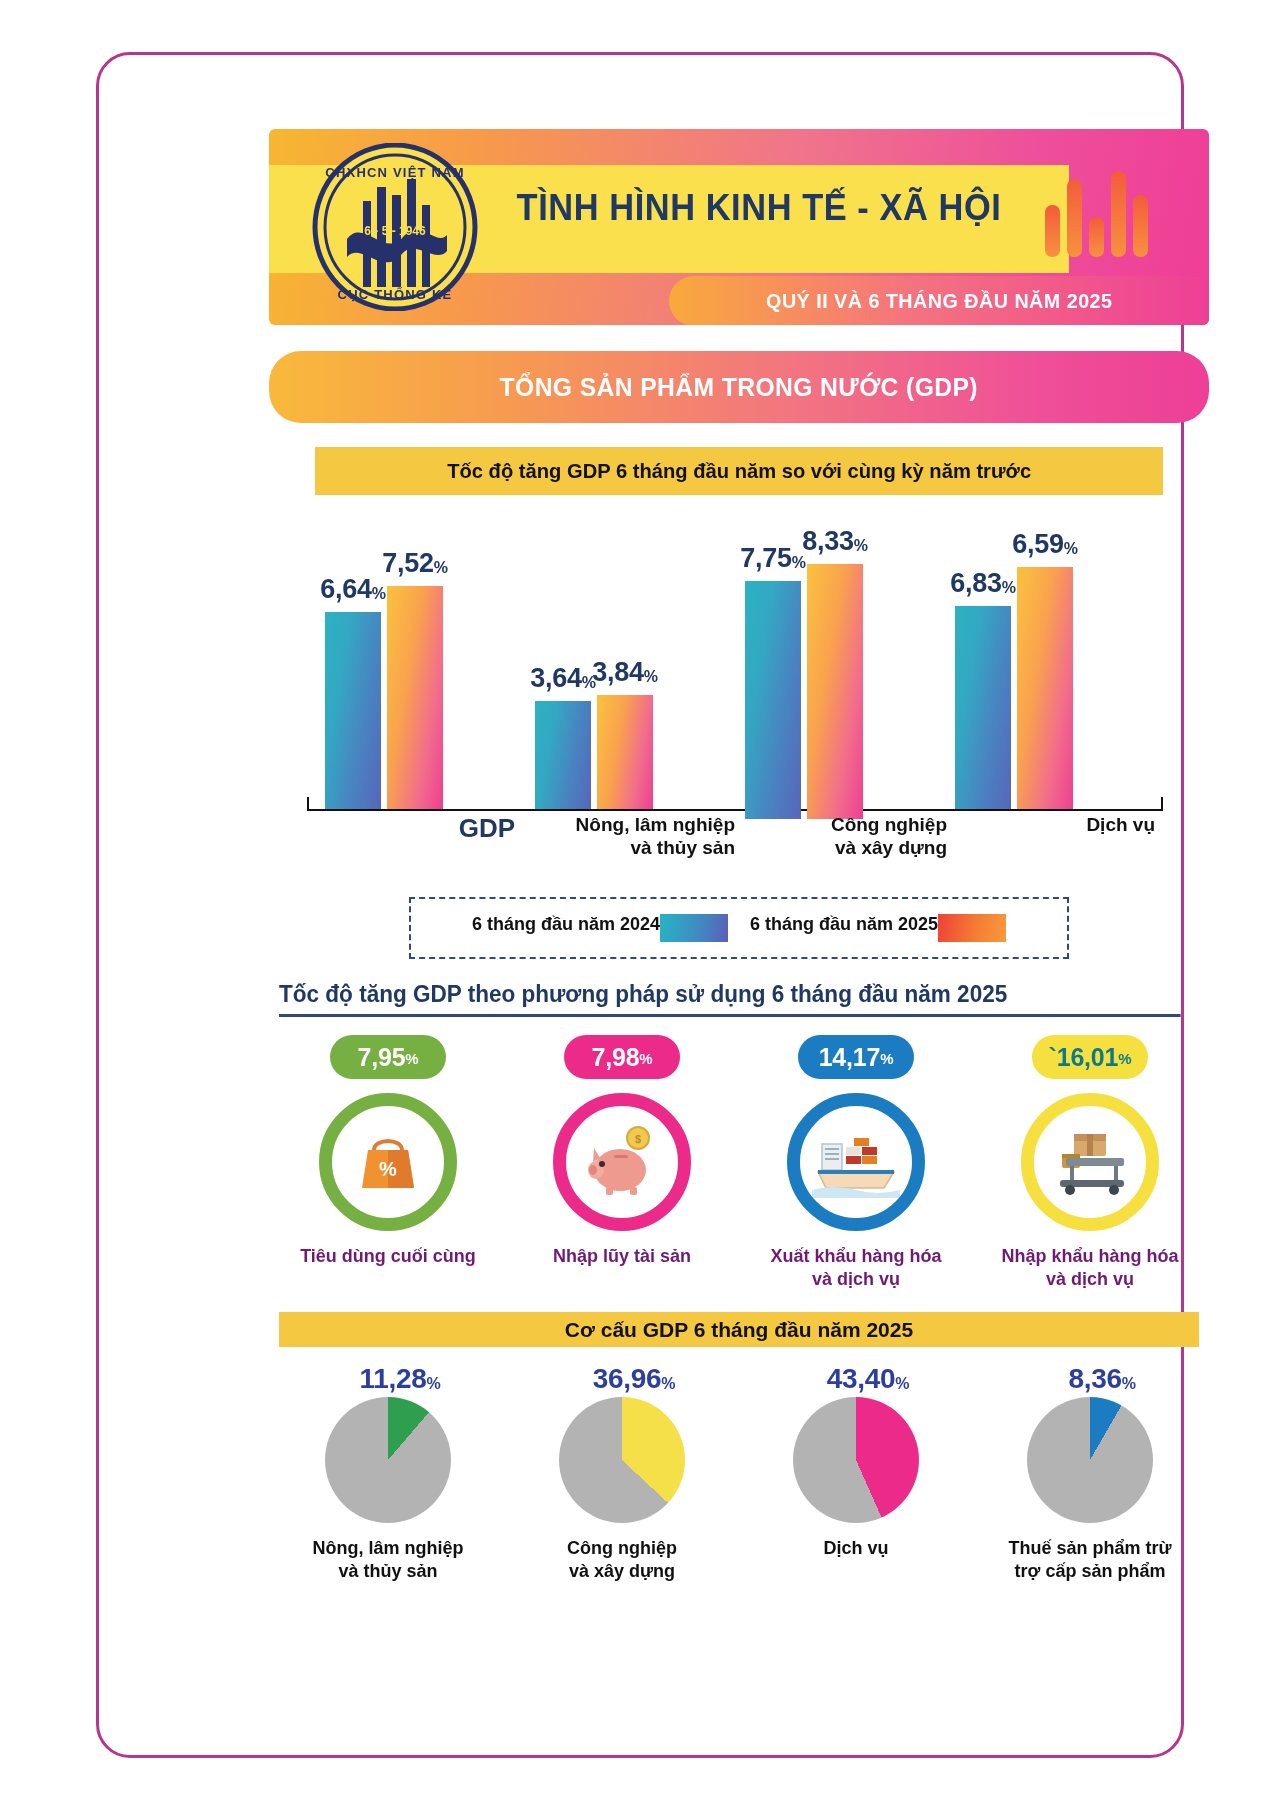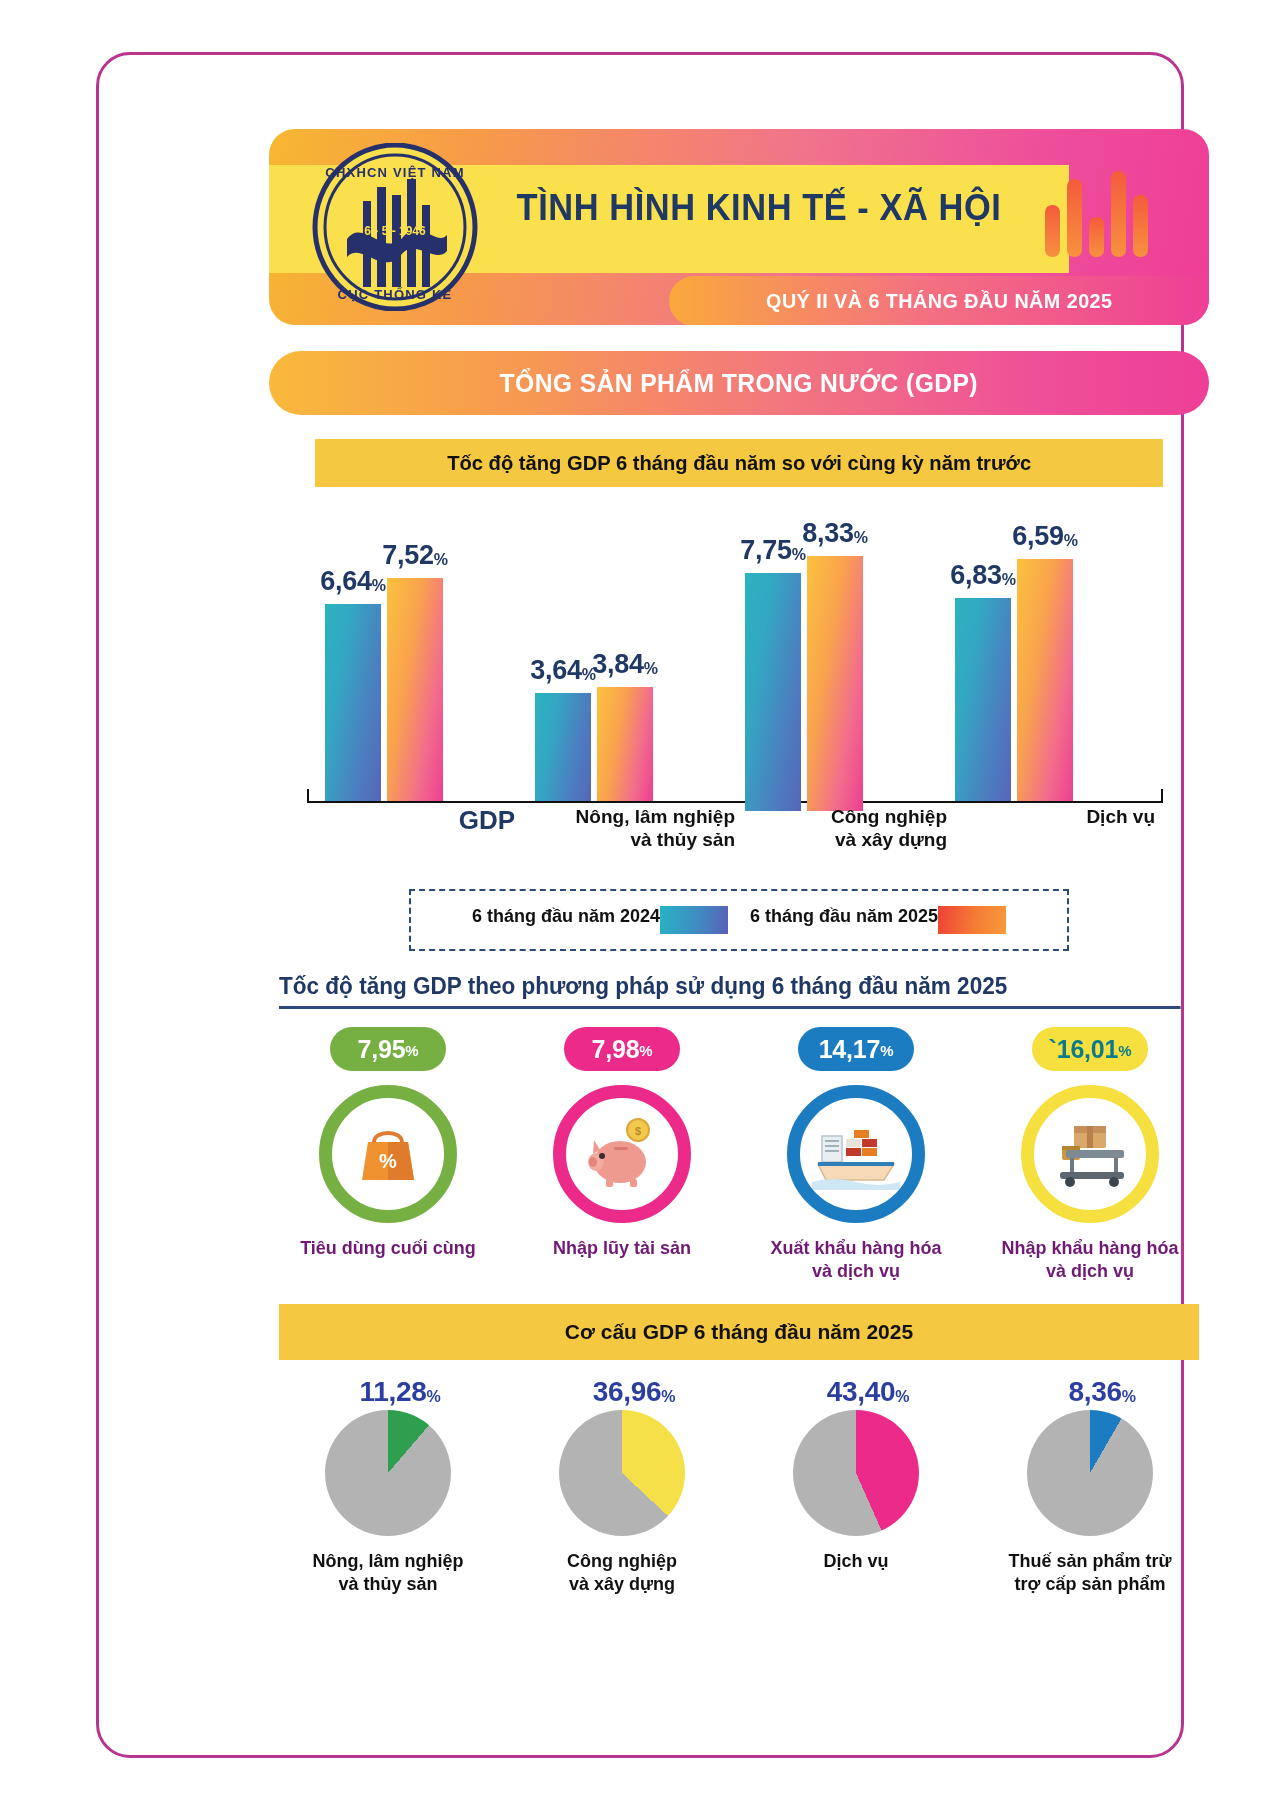--- a/index.html
+++ b/index.html
@@ -24,21 +24,21 @@
     position: absolute;
     left: 120px; top: 74px;
     width: 1040px; height: 1670px;
   }
 
   
   .header {
     position: relative;
     width: 940px; height: 196px;
     margin: 0 auto;
-    border-radius: 26px;
+    border-radius: 6px;
     background: linear-gradient(100deg,#f7b731 0%, #f79a4a 22%, #f0748b 55%, #ee4e9b 80%, #ef3d96 100%);
     overflow: hidden;
   }
   .header-yellow {
     position: absolute;
     left: 0; top: 36px;
     width: 800px; height: 108px;
     background: #fbe04e;
   }
   .header-title {
@@ -77,21 +77,21 @@
   
   .hdr-bars {
     position: absolute; right: 44px; top: 42px;
     width: 120px; height: 86px;
     display: flex; align-items: flex-end; gap: 7px;
   }
   .hdr-bars i { display:block; width: 15px; border-radius: 7px; background: linear-gradient(180deg,#f45b3c,#f7913f); }
 
   
   .banner-gdp {
-    width: 940px; height: 64px;
+    width: 940px; height: 72px;
     margin: 26px auto 0;
     border-radius: 32px;
     background: linear-gradient(90deg,#f9b93b 0%, #f79b50 25%, #f2767f 55%, #ef4f98 82%, #ed3f96 100%);
     display: flex; align-items: center; justify-content: center;
   }
   .banner-gdp span {
     font-size: 26px; font-weight: 800; color: #fff; letter-spacing: .4px;
     transform: scaleX(.95);
   }
 
@@ -189,21 +189,21 @@
     content:''; position: absolute; inset: 0; border-radius: 50%;
     border: 13px solid var(--ring);
   }
   .cell .caption {
     margin-top: 14px; text-align: center;
     font-size: 18px; font-weight: 700; color: #701a75; line-height: 1.25;
   }
 
   
   .banner-yellow2 {
-    width: 920px; height: 56px; margin: 22px auto 0;
+    width: 920px; height: 35px; margin: 22px auto 0;
     background: #f5c842;
     display: flex; align-items: center; justify-content: center;
   }
   .banner-yellow2 span { font-size: 21px; font-weight: 800; color: #111; }
 
   .pies { width: 920px; margin: 16px auto 0; display: flex; justify-content: space-between; }
   .pcell { width: 218px; display: flex; flex-direction: column; align-items: center; }
   .pval {
     font-size: 28px; font-weight: 900; color: #2c3fa0; letter-spacing: -.3px;
     align-self: center; margin-left: 24px;

